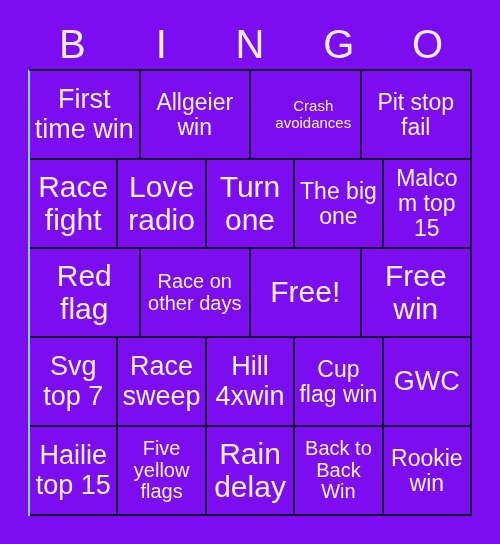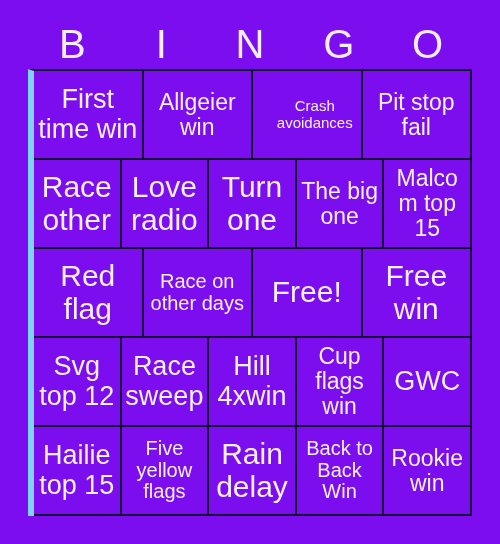--- a/index.html
+++ b/index.html
@@ -35,21 +35,21 @@
     color: #F2EDF7;
     font-size: 40px;
     line-height: 48px;
     font-weight: 400;
     letter-spacing: 0px;
   }
   .grid {
     width: 444px;
     margin-top: 1px;
     border-top: 2px solid #151033;
-    border-left: 6px solid #7dd3fc;
+    border-left: 2px solid #7dd3fc;
     box-sizing: border-box;
     display: flex;
     flex-direction: column;
   }
   .grid-row {
     display: flex;
     flex-direction: row;
     height: 89px;
   }
   .cell {
@@ -101,21 +101,21 @@
         </div>
         <div class="cell sz-xs">
           <span class="cell-text">Crash avoidances</span>
         </div>
         <div class="cell sz-md">
           <span class="cell-text">Pit stop fail</span>
         </div>
       </div>
       <div class="grid-row">
         <div class="cell sz-xl">
-          <span class="cell-text">Race other</span>
+          <span class="cell-text">Race fight</span>
         </div>
         <div class="cell sz-xl">
           <span class="cell-text">Love radio</span>
         </div>
         <div class="cell sz-xl">
           <span class="cell-text">Turn one</span>
         </div>
         <div class="cell sz-md">
           <span class="cell-text">The big one</span>
         </div>
@@ -132,30 +132,30 @@
         </div>
         <div class="cell sz-xl">
           <span class="cell-text">Free!</span>
         </div>
         <div class="cell sz-xl">
           <span class="cell-text">Free win</span>
         </div>
       </div>
       <div class="grid-row">
         <div class="cell sz-lg">
-          <span class="cell-text">Svg top 12</span>
+          <span class="cell-text">Svg top 7</span>
         </div>
         <div class="cell sz-lg">
           <span class="cell-text">Race sweep</span>
         </div>
         <div class="cell sz-lg">
           <span class="cell-text">Hill 4xwin</span>
         </div>
         <div class="cell sz-md">
-          <span class="cell-text">Cup flags win</span>
+          <span class="cell-text">Cup flag win</span>
         </div>
         <div class="cell sz-lg">
           <span class="cell-text">GWC</span>
         </div>
       </div>
       <div class="grid-row">
         <div class="cell sz-lg">
           <span class="cell-text">Hailie top 15</span>
         </div>
         <div class="cell sz-sm">

